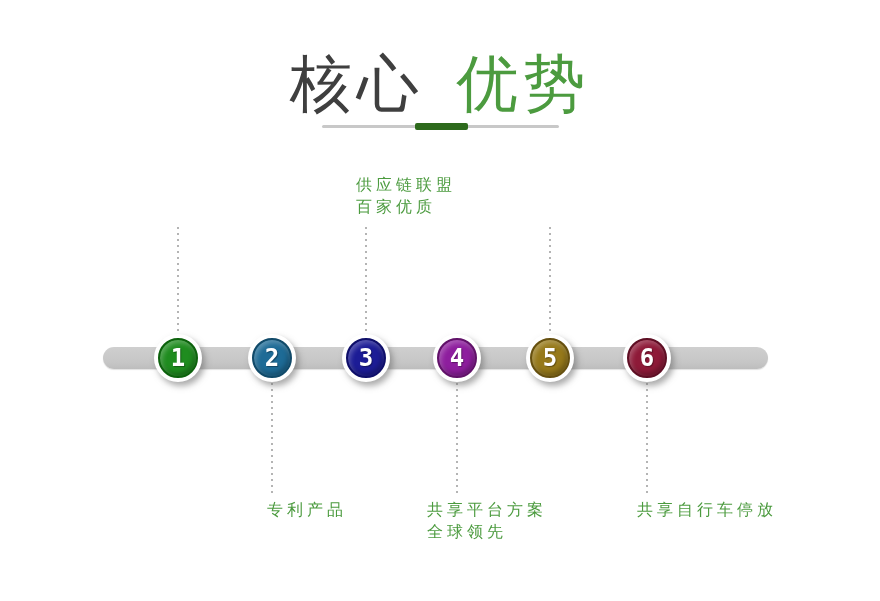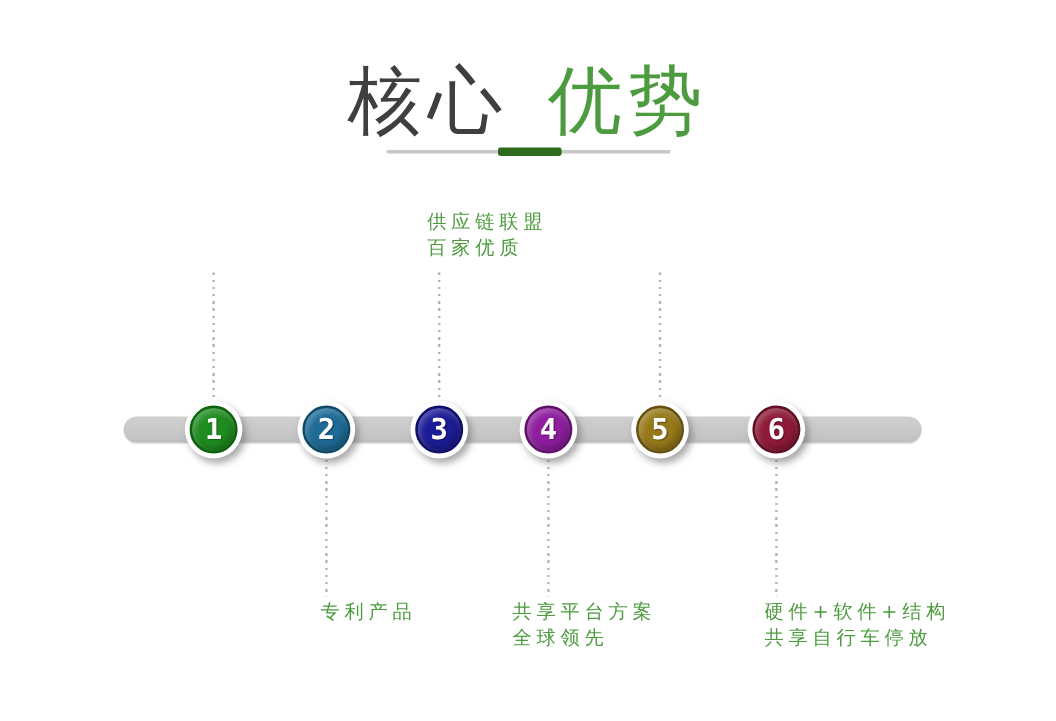--- a/index.html
+++ b/index.html
@@ -135,17 +135,16 @@
   </div>
 
   <div class="label" style="left:267px;top:499px">
     <div>专利产品</div>
   </div>
   <div class="label" style="left:427px;top:499px">
     <div>共享平台方案</div>
     <div>全球领先</div>
   </div>
   <div class="label" style="left:637px;top:499px">
-    <div>硬件+软件+结构</div>
     <div>共享自行车停放</div>
   </div>
 
 </div>
 
 </body></html>

